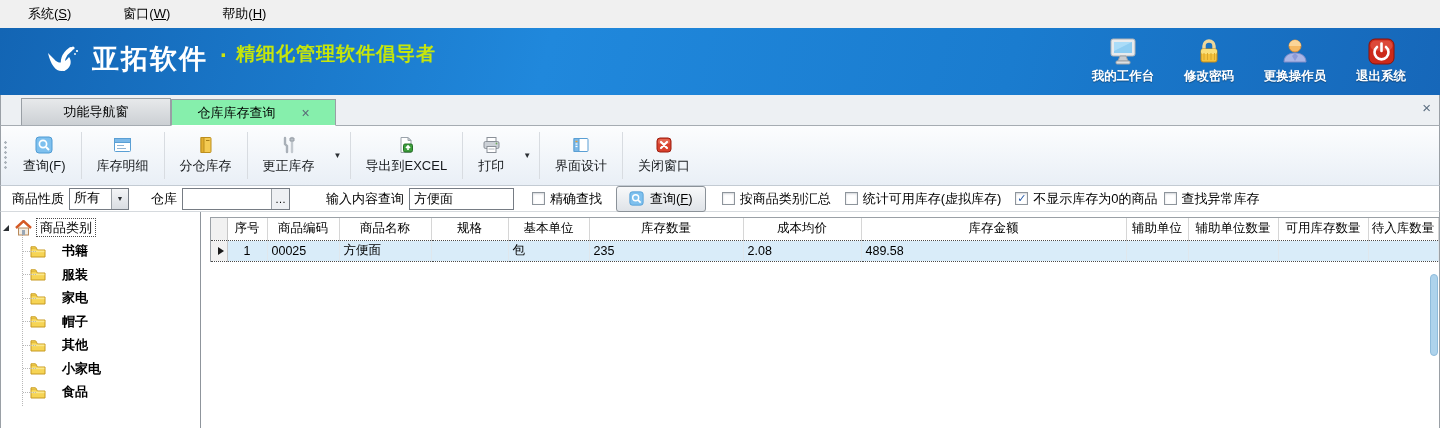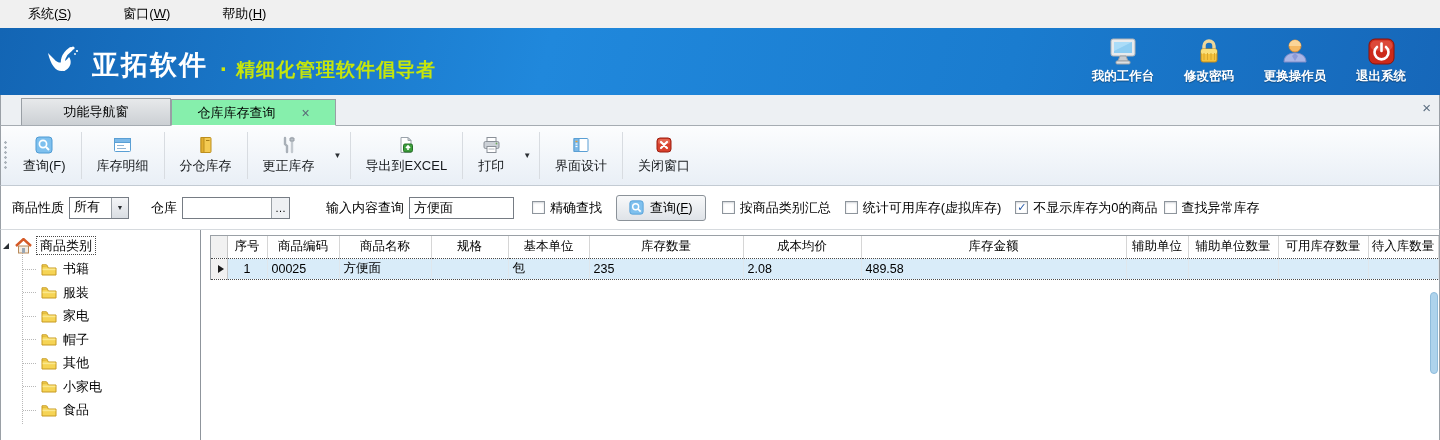--- a/index.html
+++ b/index.html
@@ -8,21 +8,21 @@
 
   
   .menubar { height:28px; background:#f0f0f0; display:flex; align-items:center;
     padding-left:28px; font-size:13px; color:#000; }
   .menu-item { margin-right:52px; cursor:default; }
   .menu-item u { text-decoration:underline; }
 
   
   .banner { height:67px; display:flex; align-items:center;
     background:linear-gradient(105deg,#1365b4 0%,#2088dc 38%,#1a7ccf 70%,#1667b9 100%); }
-  .logo-wrap { margin-left:40px; display:flex; align-items:flex-end; }
+  .logo-wrap { margin-left:40px; display:flex; align-items:flex-start; }
   .brand { color:#fff; font-size:27px; font-weight:bold; letter-spacing:2px; margin-left:10px; }
   .slogan-sep { color:#cde60a; font-size:24px; font-weight:bold; margin:0 8px 0 12px; }
   .slogan { color:#c6e60a; font-size:19px; font-weight:bold; letter-spacing:1px; }
   .banner-actions { margin-left:auto; margin-right:16px; display:flex; }
   .banner-action { display:flex; flex-direction:column; align-items:center; cursor:pointer; width:86px; }
   .banner-action .lbl { color:#fff; font-size:12.5px; font-weight:bold; margin-top:3px;
     text-shadow:0 1px 1px rgba(0,0,0,.35); white-space:nowrap; }
 
   
   .tabbar { height:31px; background:#edf0f3; border-bottom:1px solid #a6acb2;
@@ -43,21 +43,21 @@
   .grip::before { content:""; position:absolute; left:3px; top:14px; bottom:14px; width:3px;
     background-image:radial-gradient(#aab2ba 1px, transparent 1.2px); background-size:3px 5px; }
   .tbtn { display:flex; flex-direction:column; align-items:center; justify-content:center;
     gap:3px; padding:0 13px; cursor:pointer; }
   .tbtn .lbl { font-size:13px; color:#15181b; white-space:nowrap; }
   .tb-sep { width:1px; background:#d8dce1; margin:6px 2px; }
   .tb-arrow { display:flex; align-items:center; padding:0 6px; cursor:pointer;
     font-size:8px; color:#2b2f33; }
 
   
-  .filterbar { height:44px; background:#fff; border-bottom:1px solid #d6dade;
+  .filterbar { height:26px; background:#fff; border-bottom:1px solid #d6dade;
     border-left:1px solid #9aa0a6; border-right:1px solid #9aa0a6;
     display:flex; align-items:center; font-size:13px; color:#000; }
   .flabel { white-space:nowrap; }
   .fsel { width:60px; height:22px; border:1px solid #767c84; display:flex; align-items:flex-start;
     background:#fff; margin-left:5px; }
   .fsel .val { flex:1; padding-left:4px; }
   .fsel .btn { width:17px; height:100%; border-left:1px solid #9aa0a6;
     background:linear-gradient(#f4f5f7,#d9dde2); display:flex; align-items:center;
     justify-content:center; font-size:7px; color:#2b2f33; cursor:pointer; }
   .ftext { height:22px; border:1px solid #767c84; display:flex; align-items:center;
@@ -77,21 +77,21 @@
 
   
   .main { height:216px; display:flex; border-left:1px solid #9aa0a6;
     border-right:1px solid #9aa0a6; background:#fff; }
   .tree { width:200px; border-right:1px solid #8f959c; padding-top:4px; position:relative; }
   .tree-vline { position:absolute; left:21px; top:22px; height:172px;
     border-left:1px dotted #b8b8b8; }
   .trow { height:23.5px; display:flex; align-items:center; font-size:13px; position:relative; }
   .trow.root { gap:4px; }
   .root-label { border:1px dotted #4a4a4a; padding:0 3px; line-height:17px; }
-  .trow.child { padding-left:40px; gap:6px; }
+  .trow.child { padding-left:29px; gap:16px;font-weight:bold; }
   .trow.child::before { content:""; position:absolute; left:22px; width:13px;
     border-top:1px dotted #b8b8b8; }
 
   .gridwrap { flex:1; position:relative; padding:5px 0 0 9px; }
   .grid { border:1px solid #9aa0a6; border-bottom:none; border-right:none; }
   table { border-collapse:collapse; table-layout:fixed; width:1227px; font-size:12.5px; }
   th { font-weight:normal; height:22px; text-align:center; border-right:1px solid #d6d6d6;
     border-bottom:1px dotted #4a4a4a; overflow:hidden; white-space:nowrap; padding:0 2px; }
   th.marker, td.marker { background:#f1f1f1; border-right:1px solid #c6c6c6; }
   td { height:21px; background:#d9ecf9; border-bottom:1px dotted #4a4a4a;

